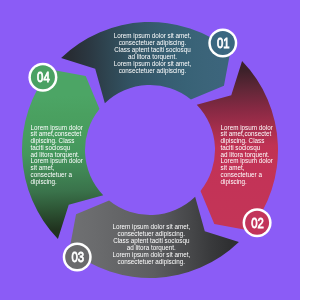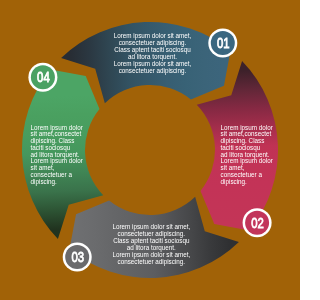--- a/index.html
+++ b/index.html
@@ -1,17 +1,17 @@
 <!DOCTYPE html>
 <html><head>
 <meta charset="utf-8">
 <style>
   html,body{margin:0;padding:0;background:#ffffff;}
   body{width:300px;height:300px;overflow:hidden;font-family:"Liberation Sans",sans-serif;}
-  #stage{position:relative;width:300px;height:300px;background:#a16207;}
+  #stage{position:relative;width:300px;height:300px;background:#8b5cf6;}
   svg#wheel{position:absolute;left:0;top:0;width:300px;height:300px;display:block;}
   .seg-text{fill:#ffffff;font-family:"Liberation Sans",sans-serif;font-size:6.3px;}
   .badge-num{fill:#ffffff;font-family:"Liberation Sans",sans-serif;font-size:14.6px;font-weight:400;text-anchor:middle;stroke:#ffffff;stroke-width:0.85;paint-order:stroke;}
 </style>
 </head>
 <body>
 
 <div id="stage">
   <svg id="wheel" viewBox="0 0 300 300">
     <defs>

